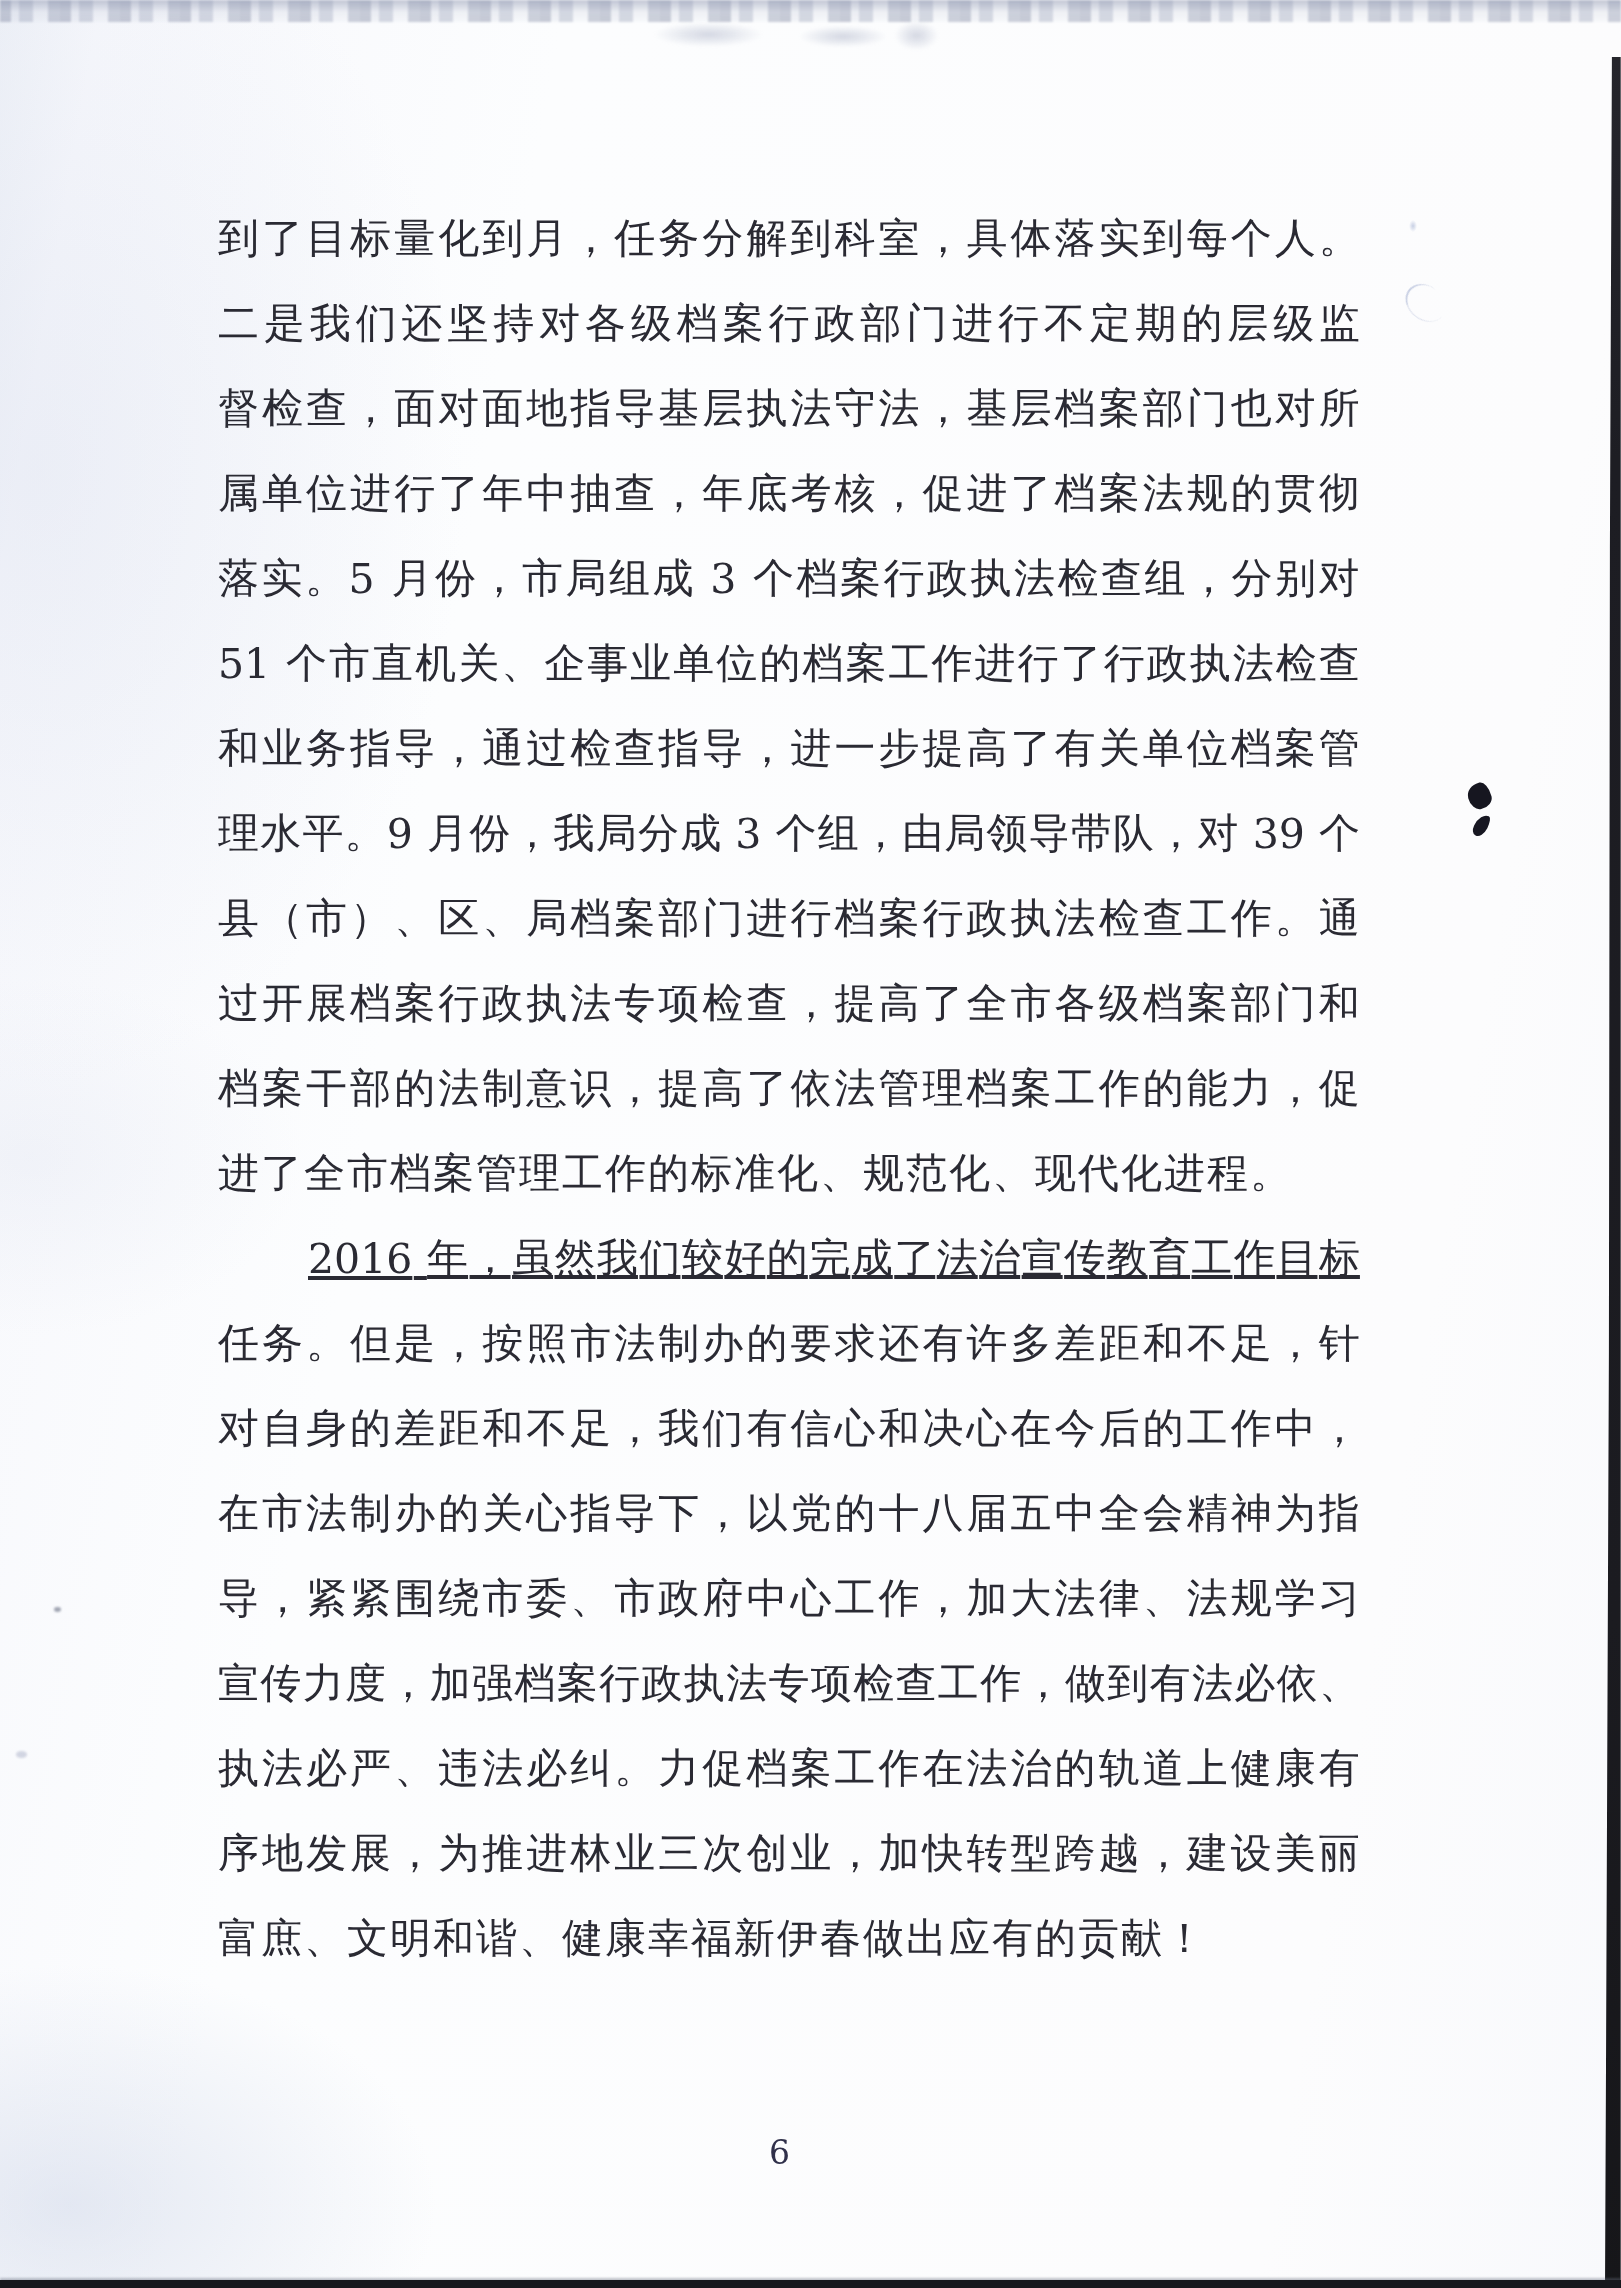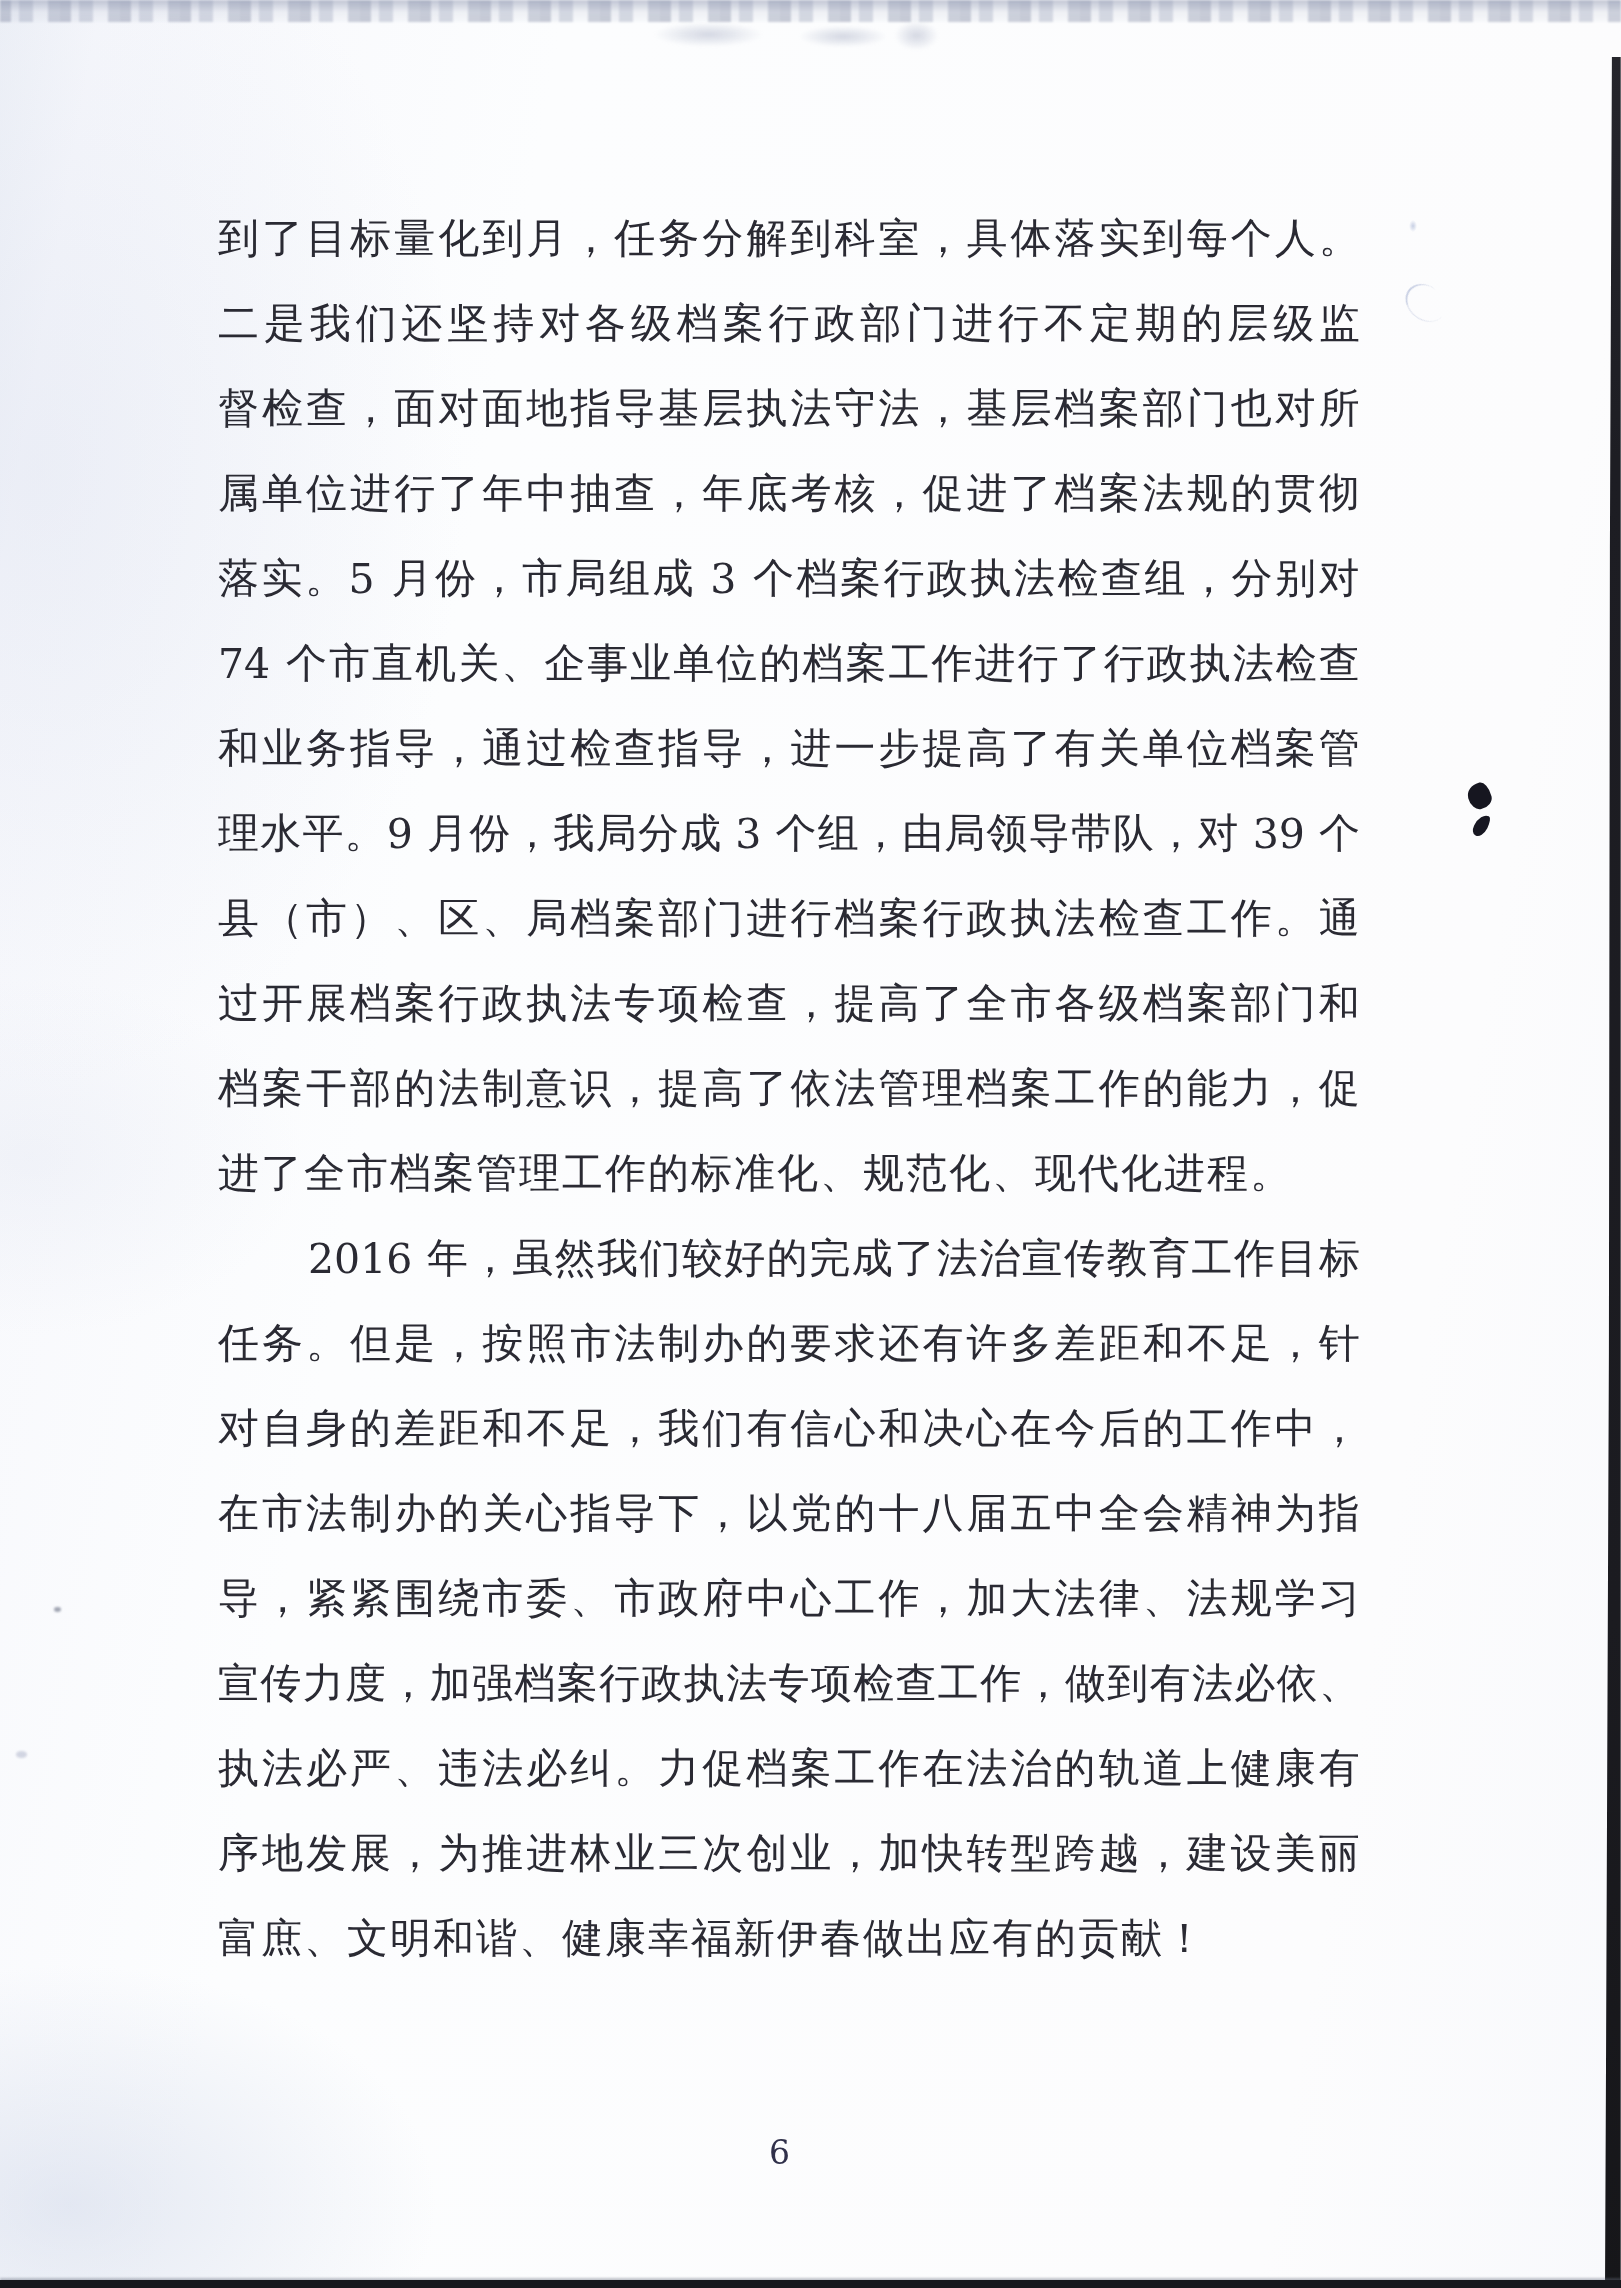--- a/index.html
+++ b/index.html
@@ -104,21 +104,21 @@
     font-size: 41px;
   }
   .line {
     display: flex;
     height: 85px;
     align-items: center;
     white-space: nowrap;
   }
   .line.j  { justify-content: space-between; }
   .line.nj { justify-content: flex-start; gap: 2px; }
-  .line.ind { padding-left: 90px; }
+  .line.ind { padding-left: 90px; text-decoration: underline; }
   .line .sp { display: inline-block; width: 11.8px; }
   .page-number {
     position: absolute;
     left: 755px; top: 2133px; width: 49px;
     text-align: center;
     font-size: 33px;
     color: #30304a;
   }
 </style>
 </head>
@@ -271,21 +271,21 @@
         <span>法</span>
         <span>检</span>
         <span>查</span>
         <span>组</span>
         <span>，</span>
         <span>分</span>
         <span>别</span>
         <span>对</span>
       </div>
       <div class="line j">
-        <span>74</span>
+        <span>51</span>
         <span class="sp">&nbsp;</span>
         <span>个</span>
         <span>市</span>
         <span>直</span>
         <span>机</span>
         <span>关</span>
         <span>、</span>
         <span>企</span>
         <span>事</span>
         <span>业</span>

